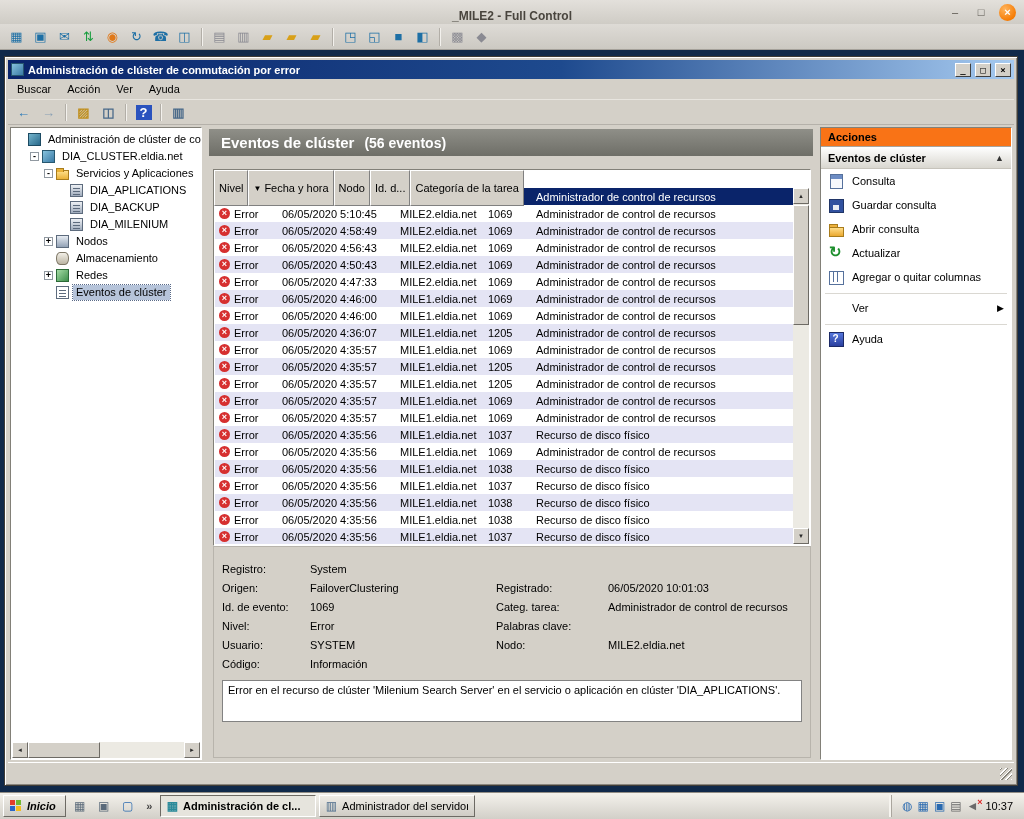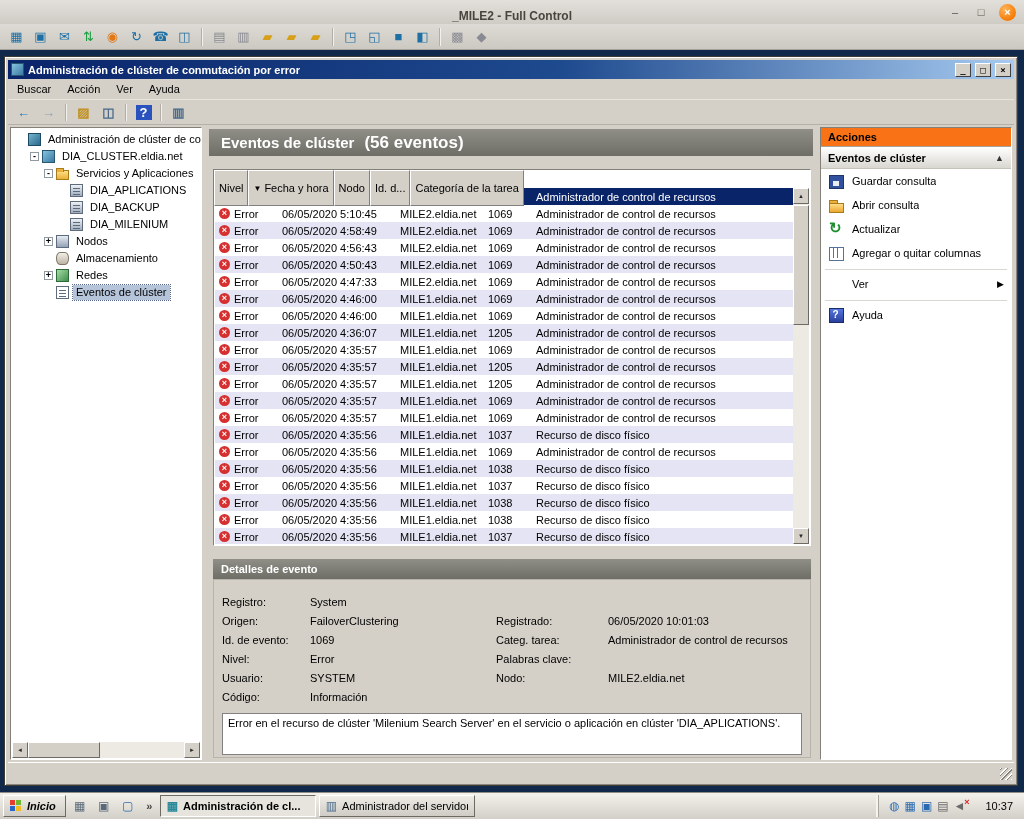--- a/index.html
+++ b/index.html
@@ -65,21 +65,21 @@
 .arr-right::after{content:"►"}
 .sb-thumb{background:#d4d0c8;border:1px solid;border-color:#fff #6d6a64 #6d6a64 #fff}
 .hscroll{position:absolute;left:1px;right:1px;bottom:1px;height:16px;background:#eceae3}
 .hscroll .arr-left{position:absolute;left:0;top:0}
 .hscroll .arr-right{position:absolute;right:0;top:0}
 .hscroll .sb-thumb{position:absolute;left:16px;top:0;width:72px;height:16px}
 
 
 .center-header{height:27px;margin:2px 4px 0 4px;background:linear-gradient(#8f8f88,#6e6e67);display:flex;align-items:center;padding:0 12px;gap:10px;flex:none}
 .h-title{color:#fff;font-weight:bold;font-size:15px}
-.h-count{color:#fff;font-weight:bold;font-size:17px}
+.h-count{color:#fff;font-weight:bold;font-size:14px}
 .list-frame{margin:13px 6px 0 8px;height:377px;position:relative;overflow:hidden;flex:none}
 .lheader{display:flex;height:36px;width:calc(100% - 16px);position:relative;z-index:2}
 .lh-cell{background:#d4d0c8;border:1px solid;border-color:#fff #808080 #808080 #fff;display:flex;align-items:center;padding:0 4px;gap:3px;overflow:hidden;white-space:nowrap;flex:none}
 .sort{font-size:8px}
 .sort:empty{display:none}
 .c1{width:63px}.c2{width:118px}.c3{width:88px}.c4{width:48px}.c5{flex:1;min-width:0}
 .lrows{position:absolute;top:18px;left:1px;right:17px;bottom:1px;overflow:hidden}
 .ev-row{display:flex;height:17px;align-items:center;white-space:nowrap}
 .ev-row:nth-of-type(odd){background:#e4e4f4}
 .ev-row.selected{background:#0a246a;color:#fff}
@@ -135,21 +135,21 @@
 .task-buttons{display:flex;gap:3px}
 .task-btn{width:156px;height:22px;display:flex;align-items:center;gap:5px;padding:0 6px;background:linear-gradient(#eeece6,#cfccc5);border:1px solid;border-color:#fff #6d6a64 #6d6a64 #fff;overflow:hidden;white-space:nowrap}
 .task-btn.active{border-color:#6d6a64 #fff #fff #6d6a64;background:#e6e4dd;font-weight:bold}
 .t-icon{font-size:12px;line-height:1;flex:none}
 .task-label{overflow:hidden}
 .tray{margin-left:auto;height:22px;display:flex;align-items:center;gap:6px;padding:0 8px 0 10px;border-left:1px solid #aaa69e;box-shadow:-2px 0 0 #f6f4ef}
 .tray-icons{display:flex;gap:5px;align-items:center}
 .tray-icon{position:relative;display:inline-flex}
 .tray-icon span{font-size:12px;line-height:1}
 .volume-muted-icon::after{content:"×";color:#d22;font-size:9px;font-weight:bold;position:absolute;right:-4px;top:-3px}
-.clock{margin-left:14px}
+.clock{margin-left:1px}
 </style>
 </head>
 <body>
 
 <div id="viewer-titlebar">
   <span id="viewer-title">_MILE2 - Full Control</span>
   <div class="vt-buttons">
     <span class="vt-btn">–</span>
     <span class="vt-btn">□</span>
     <span class="vt-btn vt-close">×</span>
@@ -653,23 +653,20 @@
               <span class="ev-cell c5">Recurso de disco físico</span>
             </div>
           </div>
         <div class="vscroll">
           <span class="sb-btn arr-up"></span>
           <span class="sb-thumb"></span>
           <span class="sb-btn arr-down"></span>
         </div>
       </div>
 
-      <div class="details-header">
-        <span>Detalles de evento</span>
-      </div>
       <div class="details-body">
         <div class="df-grid">
 
             <span class="df-label">Registro:</span>
             <span class="df-value">System</span>
             <span class="df-label"></span>
             <span class="df-value"></span>
 
             <span class="df-label">Origen:</span>
             <span class="df-value">FailoverClustering</span>
@@ -701,20 +698,25 @@
     </div>
 
     <div class="actions-pane pane-sunken">
       <div class="actions-title">Acciones</div>
       <div class="actions-group">
         <span>Eventos de clúster</span>
         <span class="collapse">▲</span>
       </div>
       <div class="actions-items">
 
+          <div class="action-item">
+            <span class="a-icon query-icon"></span>
+            <span class="a-label">Consulta</span>
+
+          </div>
 
           <div class="action-item">
             <span class="a-icon save-icon"></span>
             <span class="a-label">Guardar consulta</span>
 
           </div>
 
           <div class="action-item">
             <span class="a-icon open-icon"></span>
             <span class="a-label">Abrir consulta</span>

